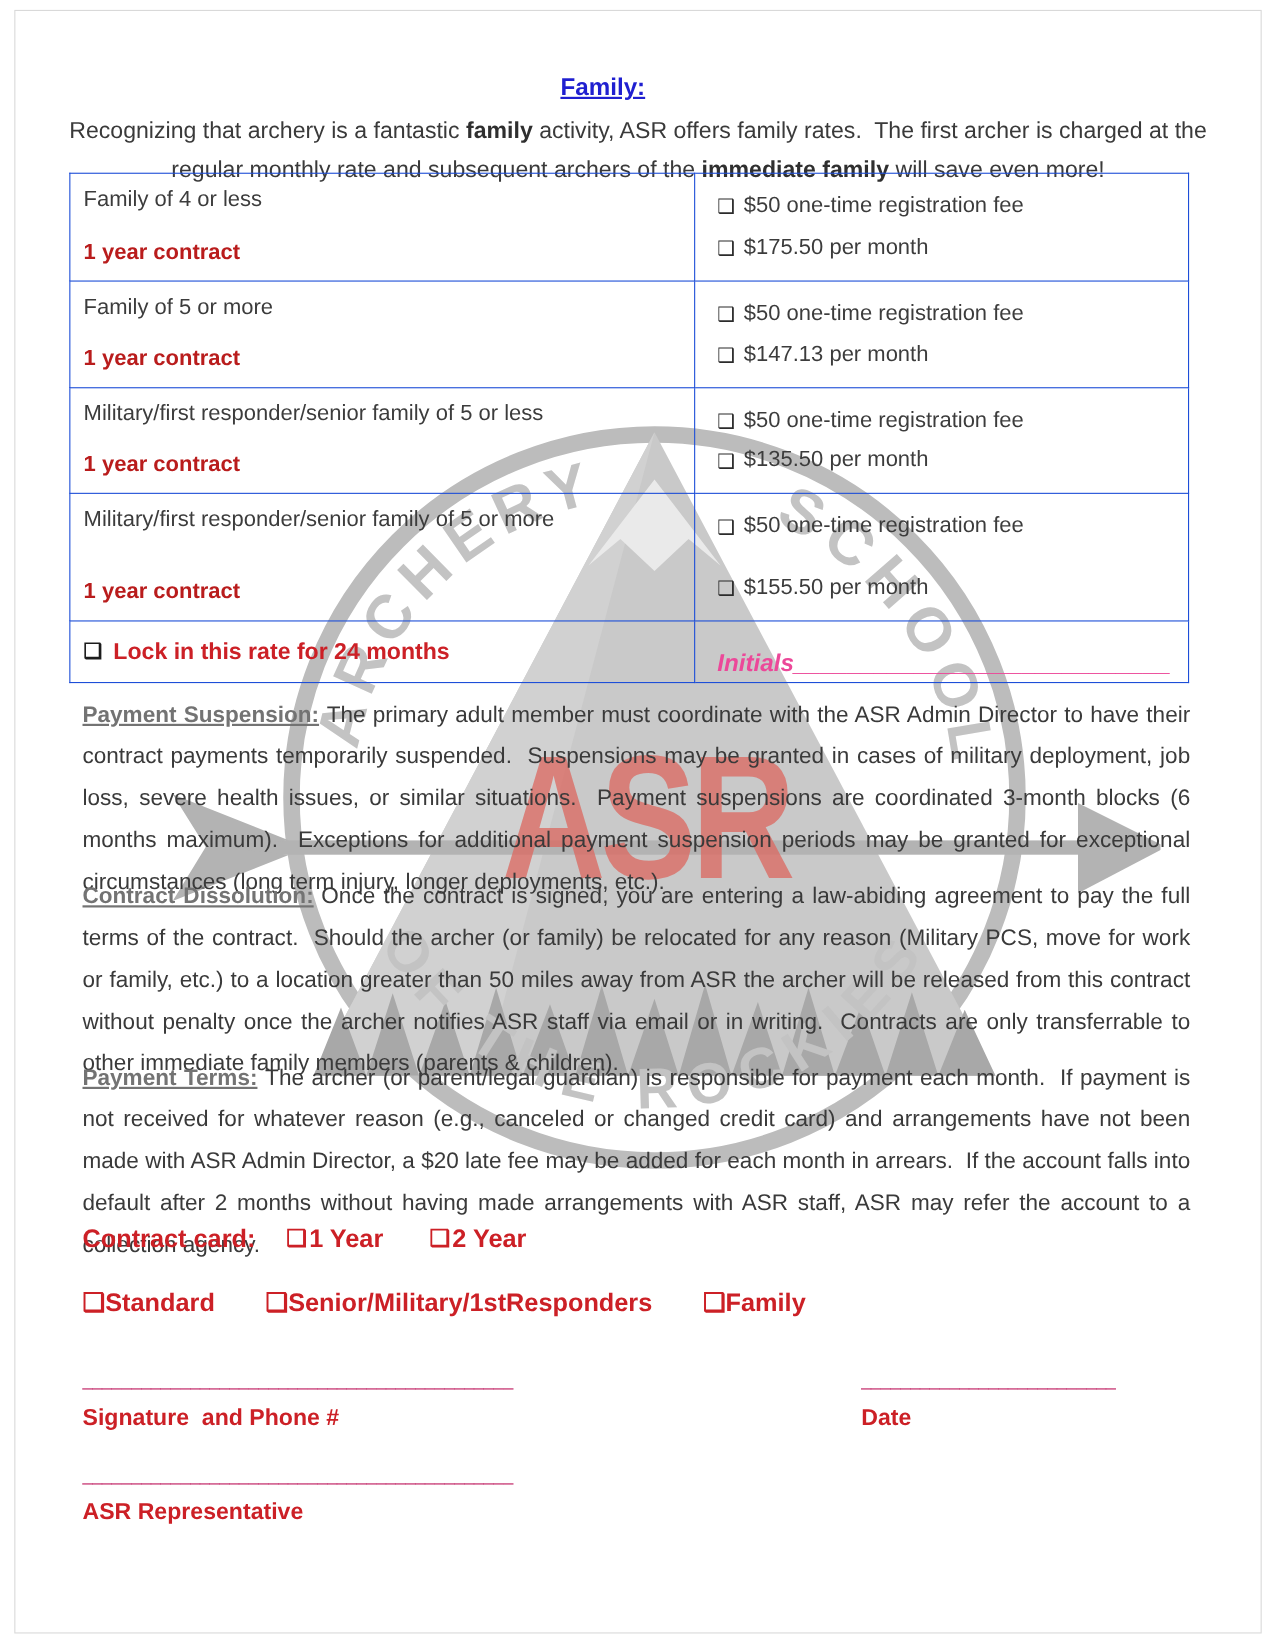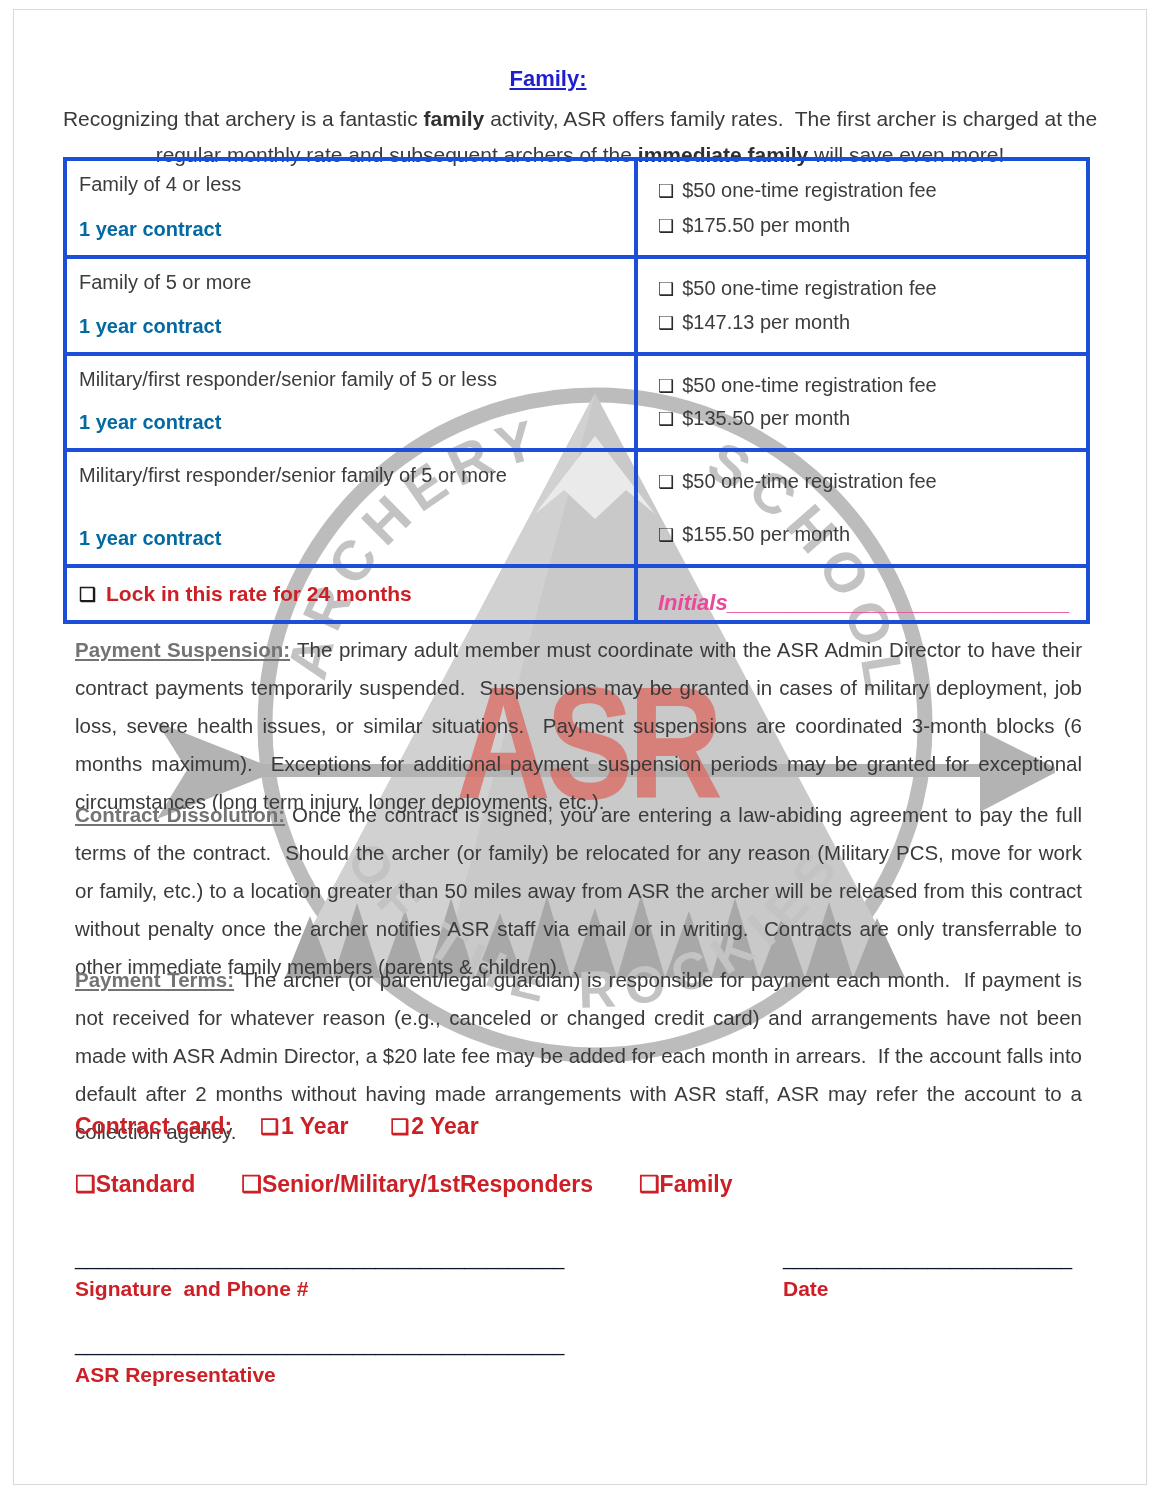--- a/index.html
+++ b/index.html
@@ -23,26 +23,26 @@
   .intro{
     position:absolute;left:60px;top:101px;width:1040px;text-align:center;
     font-size:21px;line-height:36px;color:#3a3a3a;white-space:pre-wrap;
   }
   .intro b{color:#2f2f2f;}
 
   table.pricing{
     position:absolute;left:63px;top:157px;width:1015px;height:444px;
     border-collapse:collapse;table-layout:fixed;
   }
-  table.pricing td{border:4px solid #1d4ed8;vertical-align:top;padding:0;}
+  table.pricing td{border:1px solid #1d4ed8;vertical-align:top;padding:0;}
   td.plan-cell{width:567px;}
   td.fee-cell{width:448px;}
   .plan-inner{display:flex;flex-direction:column;justify-content:space-between;height:100%;box-sizing:border-box;padding:12px 14px 14px 12px;}
   .plan-name{font-size:20px;color:#3c3c3c;}
-  .plan-term{font-size:20px;font-weight:bold;color:#0369a1;}
+  .plan-term{font-size:20px;font-weight:bold;color:#b91c1c;}
   .fee-inner{display:flex;flex-direction:column;justify-content:space-between;height:100%;box-sizing:border-box;padding:18px 10px 18px 20px;}
   .fee-line{font-size:20px;color:#3c3c3c;display:flex;align-items:center;}
   .cb{font-size:18px;color:#2b2b2b;margin-right:8px;line-height:1;}
   .lock-cell{vertical-align:middle !important;}
   .lock-inner{display:flex;align-items:center;padding:0 12px;height:100%;box-sizing:border-box;font-size:21px;font-weight:bold;color:#cc2026;}
   .lock-inner .cb{color:#1c1c1c;font-size:19px;margin-right:10px;}
   .initials-inner{display:flex;align-items:flex-end;height:100%;box-sizing:border-box;padding:0 10px 4px 20px;
     font-size:22px;font-weight:bold;color:#ec4899;font-style:italic;}
   .initials-line{letter-spacing:0;}
 
@@ -54,21 +54,21 @@
   #section-3{top:961px;}
 
   .term-row{position:absolute;left:75px;top:1113px;font-size:23px;font-weight:bold;color:#cc2026;display:flex;align-items:center;}
   .term-row .rcb{font-size:21px;margin-right:2px;}
   .term-label{margin-right:28px;}
   .term-opt{margin-right:42px;display:flex;align-items:center;}
   .cat-row{position:absolute;left:75px;top:1171px;font-size:23px;font-weight:bold;color:#cc2026;display:flex;align-items:center;}
   .cat-opt{margin-right:46px;display:flex;align-items:center;}
   .rcb{line-height:1;}
 
-  .sig-line{position:absolute;font-size:20px;color:#0f172a;letter-spacing:0;}
+  .sig-line{position:absolute;font-size:16px;color:#be185d;letter-spacing:0;}
   #sig-line-1{left:75px;top:1247px;}
   #date-line{left:783px;top:1247px;}
   #rep-line{left:75px;top:1333px;}
   .sig-label{position:absolute;font-size:21px;font-weight:bold;color:#cc2026;white-space:pre-wrap;}
   #sig-label-1{left:75px;top:1277px;width:492px;}
   #date-label{left:783px;top:1277px;width:292px;}
   #rep-label{left:75px;top:1363px;width:492px;}
 </style>
 </head>
 <body>

